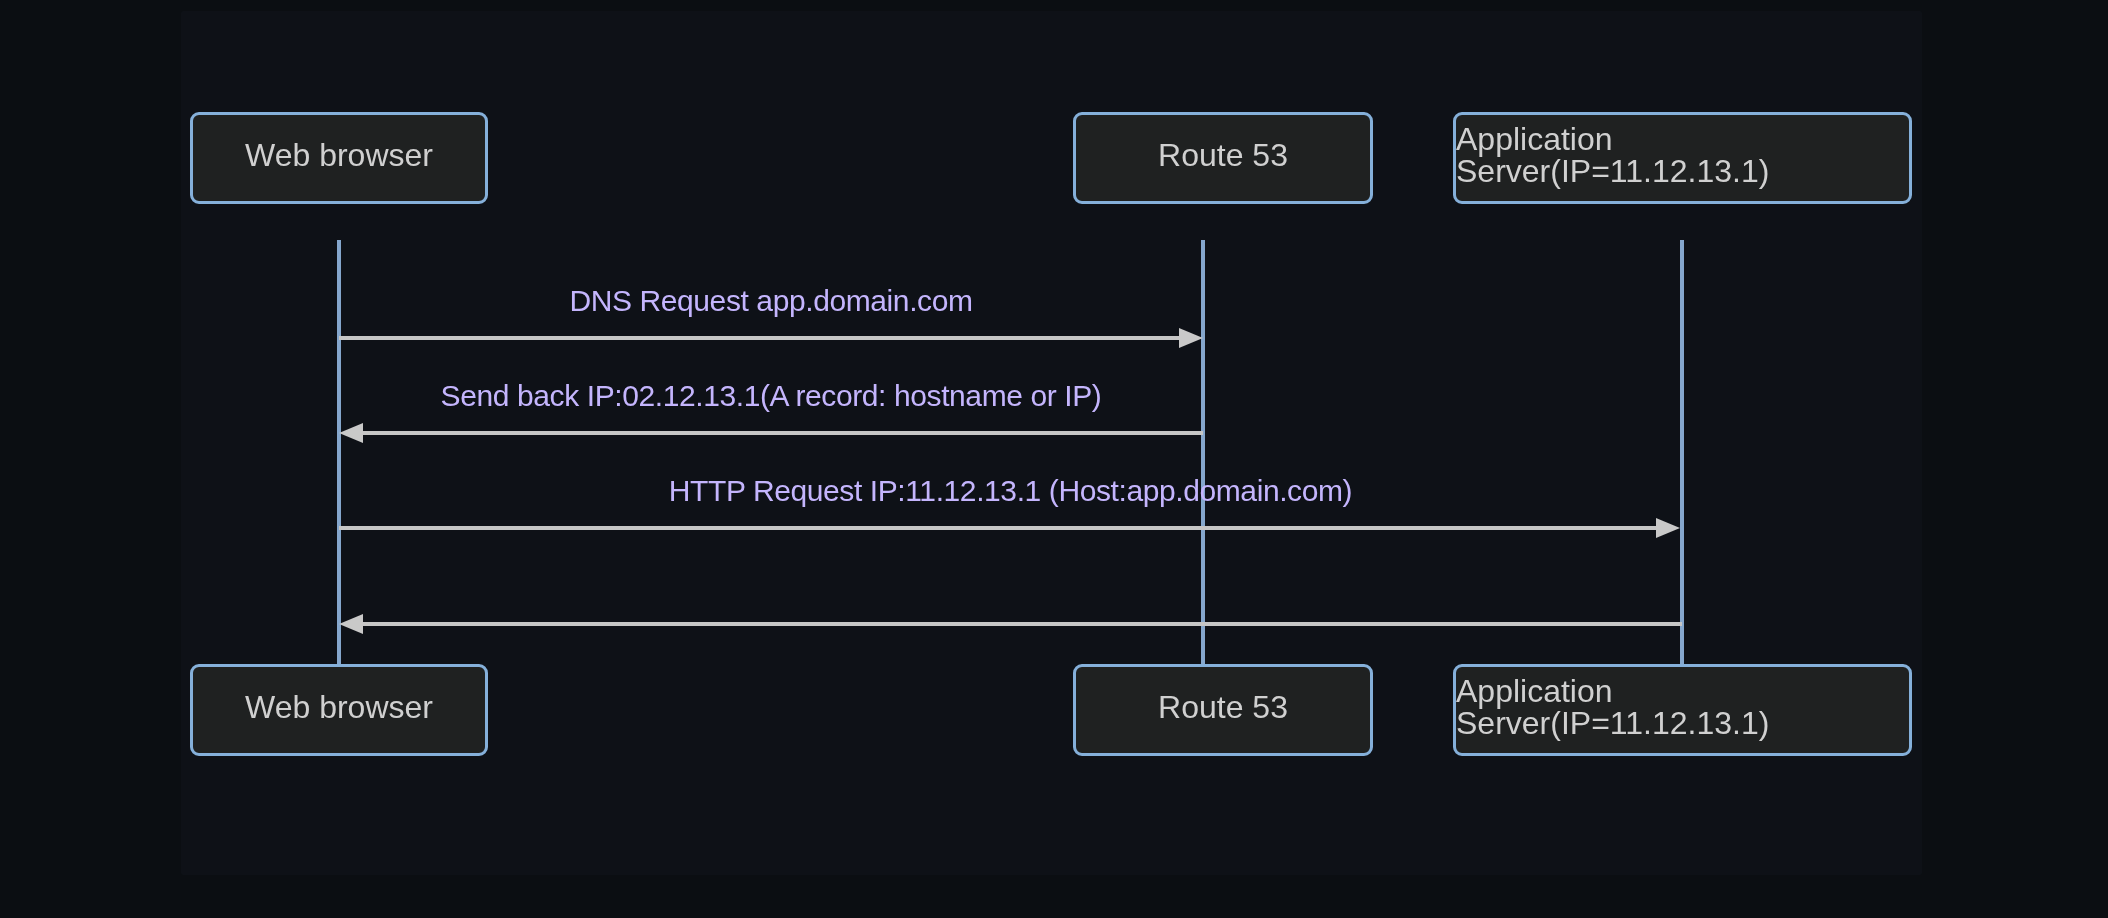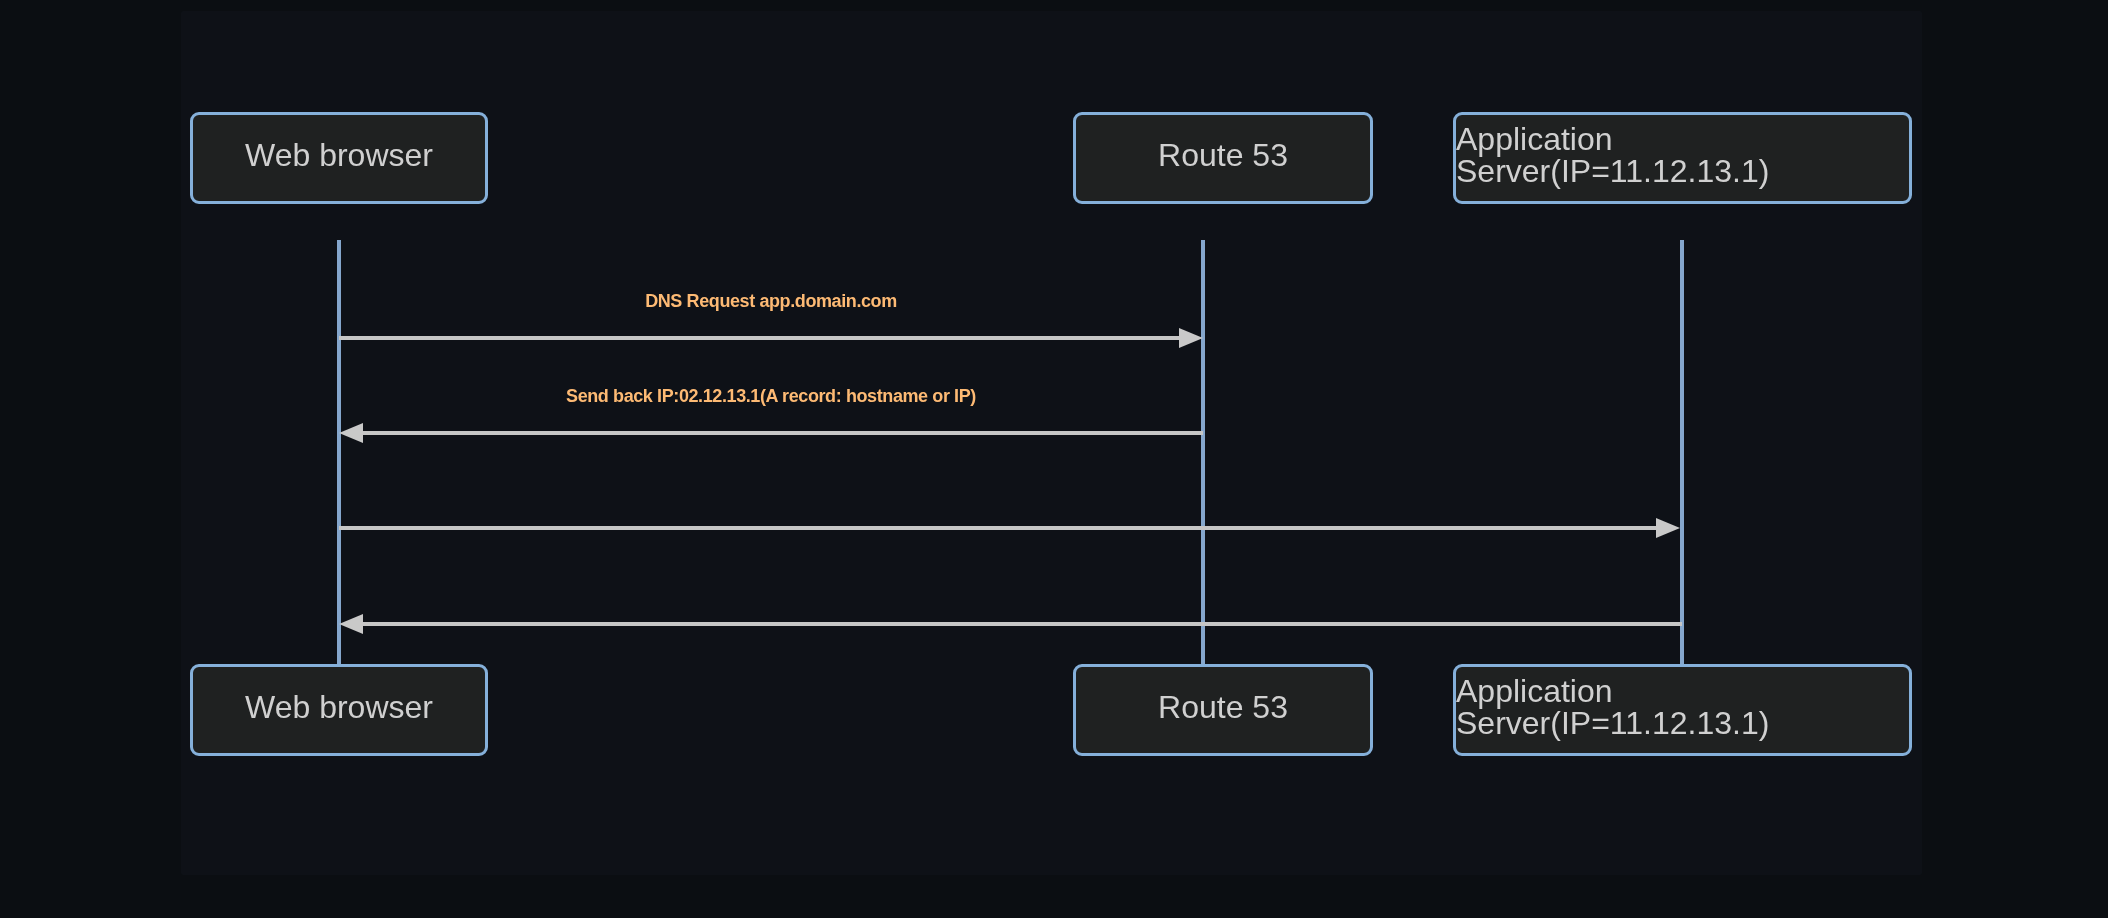--- a/index.html
+++ b/index.html
@@ -28,21 +28,21 @@
   .lifeline{
     position:absolute;top:240px;height:424px;width:4px;background:#85a7cd;
   }
   .ll-web{left:337px;}
   .ll-r53{left:1201px;}
   .ll-app{left:1680px;}
   
   .msg-line{position:absolute;height:4px;background:#c6c6c6;}
   .msg-label{
     position:absolute;height:34px;line-height:34px;text-align:center;
-    color:#fdba74;font-size:18px;font-weight:bold;letter-spacing:-0.4px;
+    color:#c4b5fd;font-size:30px;font-weight:normal;letter-spacing:-0.4px;
     white-space:nowrap;
   }
   .arrowhead{position:absolute;width:0;height:0;border-top:10px solid transparent;border-bottom:10px solid transparent;}
   .arrow-right{border-left:24px solid #c9c9c9;}
   .arrow-left{border-right:24px solid #c9c9c9;}
 
   
   .m1-label{left:339px;width:864px;top:284px;}
   .m1-line{left:339px;top:336px;width:842px;}
   .m1-head{left:1179px;top:328px;}
@@ -80,20 +80,21 @@
   </div>
 
   <div class="msg-label m1-label">DNS Request app.domain.com</div>
   <div class="msg-line m1-line"></div>
   <div class="arrowhead arrow-right m1-head"></div>
 
   <div class="msg-label m2-label">Send back IP:02.12.13.1(A record: hostname or IP)</div>
   <div class="msg-line m2-line"></div>
   <div class="arrowhead arrow-left m2-head"></div>
 
+  <div class="msg-label m3-label">HTTP Request IP:11.12.13.1 (Host:app.domain.com)</div>
   <div class="msg-line m3-line"></div>
   <div class="arrowhead arrow-right m3-head"></div>
 
   <div class="msg-line m4-line"></div>
   <div class="arrowhead arrow-left m4-head"></div>
 
   <div class="actor a-web row-bottom">
     <span>Web browser</span>
   </div>
   <div class="actor a-r53 row-bottom">

